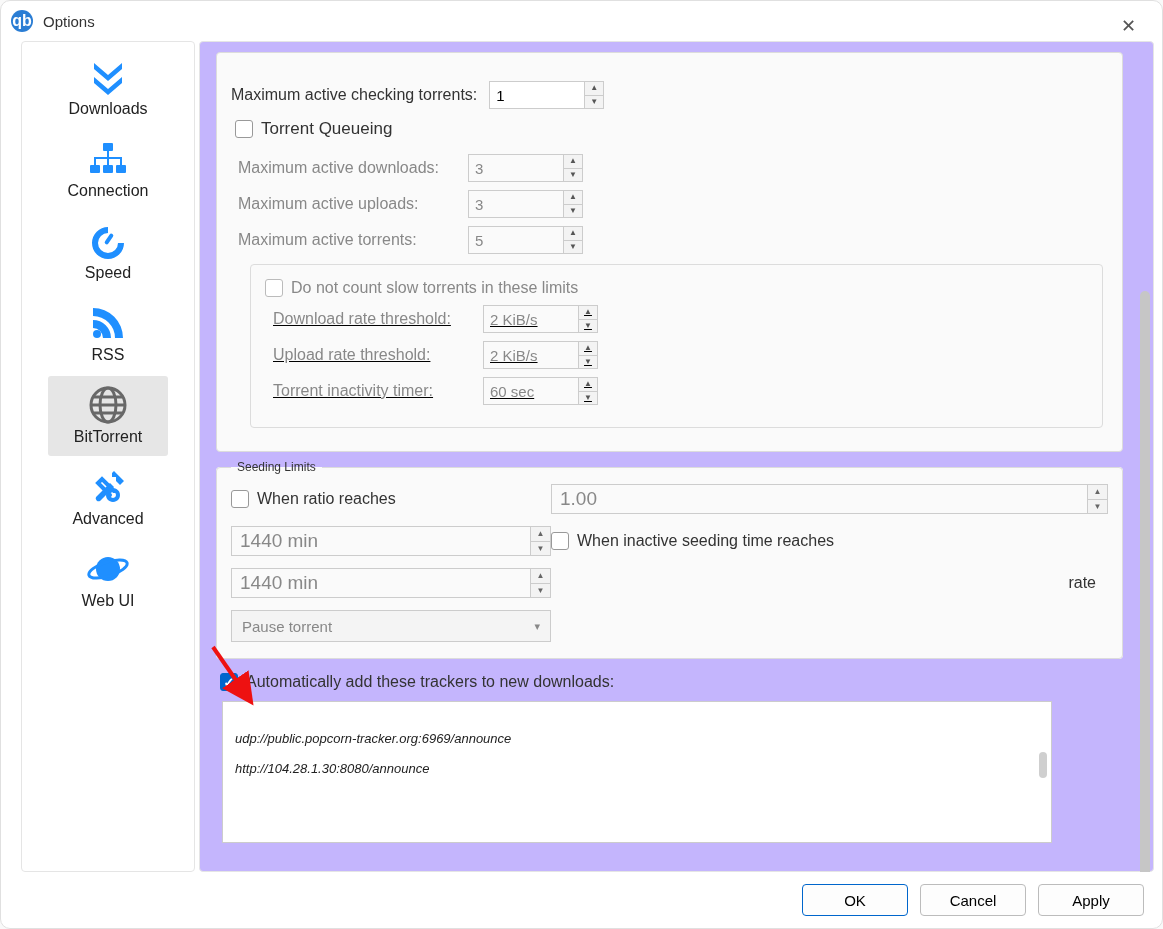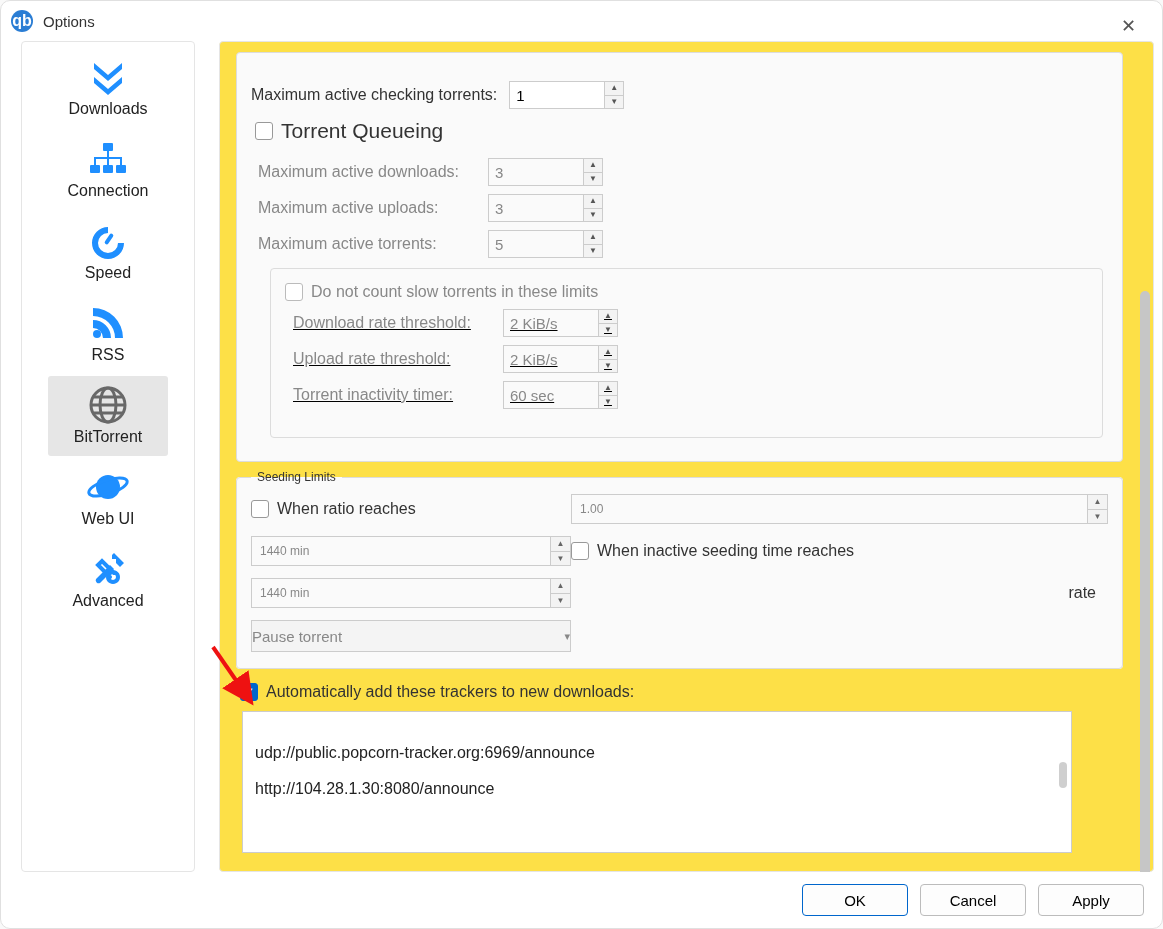--- a/index.html
+++ b/index.html
@@ -11,49 +11,49 @@
   .close-btn { position:absolute; right:16px; top:10px; font-size:18px; color:#555; cursor:pointer; padding:4px 10px; }
   .body { flex:1; display:flex; padding:0 8px 0 20px; overflow:hidden; }
   .sidebar { width:174px; background:#fff; border:1px solid #e5e5e5; border-radius:4px; padding:6px 4px; display:flex; flex-direction:column; gap:2px; overflow:hidden; }
   .nav-item { display:flex; flex-direction:column; align-items:center; padding:8px 4px 10px; cursor:pointer; border-radius:3px; }
   .nav-item.selected { background:#e6e6e6; margin:0 22px; }
   .nav-item .iconwrap { height:42px; display:flex; align-items:center; justify-content:center; }
   .nav-item svg { fill:#1f8fff; }
   .nav-item.selected svg { fill:#686868; }
   .nav-label { font-size:16px; color:#222; margin-top:2px; }
   .content-wrap { flex:1; display:flex; position:relative; }
-  .content { flex:1; margin-left:24px; border:1px solid #e5e5e5; border-radius:4px; background:#fde047; padding:10px 30px 10px 16px; overflow:hidden; position:relative; }
+  .content { flex:1; margin-left:4px; border:1px solid #e5e5e5; border-radius:4px; background:#c4b5fd; padding:10px 30px 10px 16px; overflow:hidden; position:relative; }
   .scrollbar-fake { position:absolute; right:4px; top:250px; width:10px; height:620px; background:#c6c6c6; border-radius:5px; }
   .inner-top-box { border:1px solid #dcdcdc; border-radius:4px; padding:10px 14px 18px; background:#fafafa; margin-bottom:8px; }
   fieldset { border:1px solid #dcdcdc; border-radius:4px; padding:10px 14px 16px; margin:0 0 12px 0; background:#fafafa; }
   legend { padding:0 6px; font-size:12px; color:#333; }
   .row { display:flex; align-items:center; margin:4px 0; }
   .label-plain { font-size:16px; color:#333; }
   .label-disabled { font-size:16px; color:#888; }
   .chk { width:18px; height:18px; margin-right:8px; border:1px solid #999; border-radius:3px; background:#fff; cursor:pointer; display:inline-flex; align-items:center; justify-content:center; flex-shrink:0; }
   .chk.checked { background:#0066cc; border-color:#0066cc; }
   .chk.checked::after { content:"✓"; color:#fff; font-size:13px; font-weight:bold; }
   .chk.disabled { border-color:#bbb; }
   .spinbox { display:flex; align-items:stretch; height:28px; }
   .spinbox input { width:95px; border:1px solid #ccc; border-right:none; padding:2px 6px; font-size:15px; background:#fff; }
   .spinbox input.disabled { background:#fafafa; color:#888; }
   .spin-btns { width:20px; display:flex; flex-direction:column; border:1px solid #ccc; }
   .spin-btns div { flex:1; display:flex; align-items:center; justify-content:center; font-size:8px; line-height:1; cursor:pointer; background:#f3f3f3; color:#555; }
   .spin-btns div:first-child { border-bottom:1px solid #ccc; }
-  .nested-group { border:1px solid #dcdcdc; border-radius:4px; padding:10px 14px 20px; margin:10px 4px 4px 12px; }
+  .nested-group { border:1px solid #dcdcdc; border-radius:4px; padding:10px 14px 14px; margin:10px 4px 4px 12px; }
   .seed-grid { display:grid; grid-template-columns: 320px 1fr; row-gap:12px; align-items:center; }
   .seed-val { display:flex; align-items:center; }
-  .seed-input { flex:1; height:30px; border:1px solid #ccc; background:#fafafa; color:#888; padding:4px 8px; font-size:12px; }
+  .seed-input { flex:1; height:30px; border:1px solid #ccc; background:#fafafa; color:#888; padding:4px 8px; font-size:19px; }
   .seed-spin { width:20px; display:flex; flex-direction:column; border:1px solid #ccc; border-left:none; height:30px; }
   .seed-spin div { flex:1; display:flex; align-items:center; justify-content:center; font-size:8px; color:#666; background:#f3f3f3; }
   .seed-spin div:first-child { border-bottom:1px solid #ccc; }
   .then-label { text-align:right; padding-right:12px; font-size:16px; }
-  .dropdown { flex:1; display:flex; align-items:center; height:32px; border:1px solid #ccc; background:#f4f4f4; color:#888; padding:0 0; font-size:15px; justify-content:space-between; }
+  .dropdown { flex:1; display:flex; align-items:center; height:32px; border:1px solid #ccc; background:#f4f4f4; color:#888; padding:0 10px; font-size:15px; justify-content:space-between; }
   .tracker-block { margin-top:14px; }
-  .tracker-textarea { width:830px; height:142px; background:#fff; border:1px solid #ccc; margin:10px 0 0 6px; padding:14px 12px; font-size:16px; color:#222; white-space:pre-line; resize:none; position:relative; }
+  .tracker-textarea { width:830px; height:142px; background:#fff; border:1px solid #ccc; margin:10px 0 0 6px; padding:14px 12px; font-size:13px; color:#222; white-space:pre-line; resize:none; position:relative;font-style:italic; }
   .ta-scroll { position:absolute; right:4px; top:50px; width:8px; height:26px; background:#cfcfcf; border-radius:4px; }
   .arrow-overlay { position:absolute; left:206px; top:642px; pointer-events:none; z-index:10; }
   .footer { height:56px; display:flex; justify-content:flex-end; align-items:center; gap:12px; padding:0 18px; }
   .btn { min-width:106px; height:32px; border:1px solid #bcbcbc; background:#fdfdfd; border-radius:4px; font-size:15px; cursor:pointer; }
   .btn.primary { border:1px solid #0066cc; }
   .form-row { display:grid; grid-template-columns:230px auto; align-items:center; margin:8px 0; }
   .form-row-narrow { display:grid; grid-template-columns:210px auto; align-items:center; margin:8px 0;text-decoration:underline; }
 </style>
 </head>
 <body>
@@ -127,37 +127,37 @@
               <line x1="3" y1="20" x2="37" y2="20" stroke="#686868" stroke-width="3"></line>
               <line x1="6" y1="12" x2="34" y2="12" stroke="#686868" stroke-width="3"></line>
               <line x1="6" y1="28" x2="34" y2="28" stroke="#686868" stroke-width="3"></line>
             </svg>
         </div>
         <div class="nav-label">BitTorrent</div>
       </div>
 
       <div class="nav-item">
         <div class="iconwrap">
-          <svg width="42" height="36" viewBox="0 0 42 36">
-              <circle cx="21" cy="18" r="12"></circle>
-              <ellipse cx="21" cy="18" rx="20" ry="7" fill="none" stroke="#1f8fff" stroke-width="3" transform="rotate(-18 21 18)"></ellipse>
-            </svg>
-        </div>
-        <div class="nav-label">Web UI</div>
-      </div>
-
-      <div class="nav-item">
-        <div class="iconwrap">
           <svg width="40" height="36" viewBox="0 0 40 36">
               <path d="M8 28 L22 14 L26 18 L12 32 A3 3 0 0 1 8 28 Z"></path>
               <path d="M26 2 L36 12 L32 16 L28 12 L28 8 L24 8 L24 4 Z"></path>
               <path d="M30 26 A5 5 0 1 0 30 26.01 M26 22 L14 10 L10 14 L22 26" fill="none" stroke="#1f8fff" stroke-width="4" stroke-linecap="round"></path>
             </svg>
         </div>
         <div class="nav-label">Advanced</div>
+      </div>
+
+      <div class="nav-item">
+        <div class="iconwrap">
+          <svg width="42" height="36" viewBox="0 0 42 36">
+              <circle cx="21" cy="18" r="12"></circle>
+              <ellipse cx="21" cy="18" rx="20" ry="7" fill="none" stroke="#1f8fff" stroke-width="3" transform="rotate(-18 21 18)"></ellipse>
+            </svg>
+        </div>
+        <div class="nav-label">Web UI</div>
       </div>
 
     </div>
 
     <div class="content-wrap">
     <div class="content">
 
       <div class="inner-top-box" style="padding-top:24px;">
 
         <div class="row" style="gap:12px;">
@@ -167,21 +167,21 @@
             <div class="spin-btns">
                   <div>▲</div>
                   <div>▼</div>
                 </div>
           </div>
         </div>
 
         <div style="margin-top:10px;">
           <div class="row" style="margin-bottom:6px; margin-left:4px;">
             <span class="chk"></span>
-            <span class="label-plain" style="font-size:21px;">Torrent Queueing</span>
+            <span class="label-plain" style="font-size:17px;">Torrent Queueing</span>
           </div>
           <div style="border:1px solid transparent; padding:0 0 0 6px;">
             <div class="form-row">
               <span class="label-disabled">Maximum active downloads:</span>
               <div class="spinbox">
                 <input class="disabled" disabled="" value="3" style="">
                 <div class="spin-btns">
                       <div>▲</div>
                       <div>▼</div>
                     </div>

